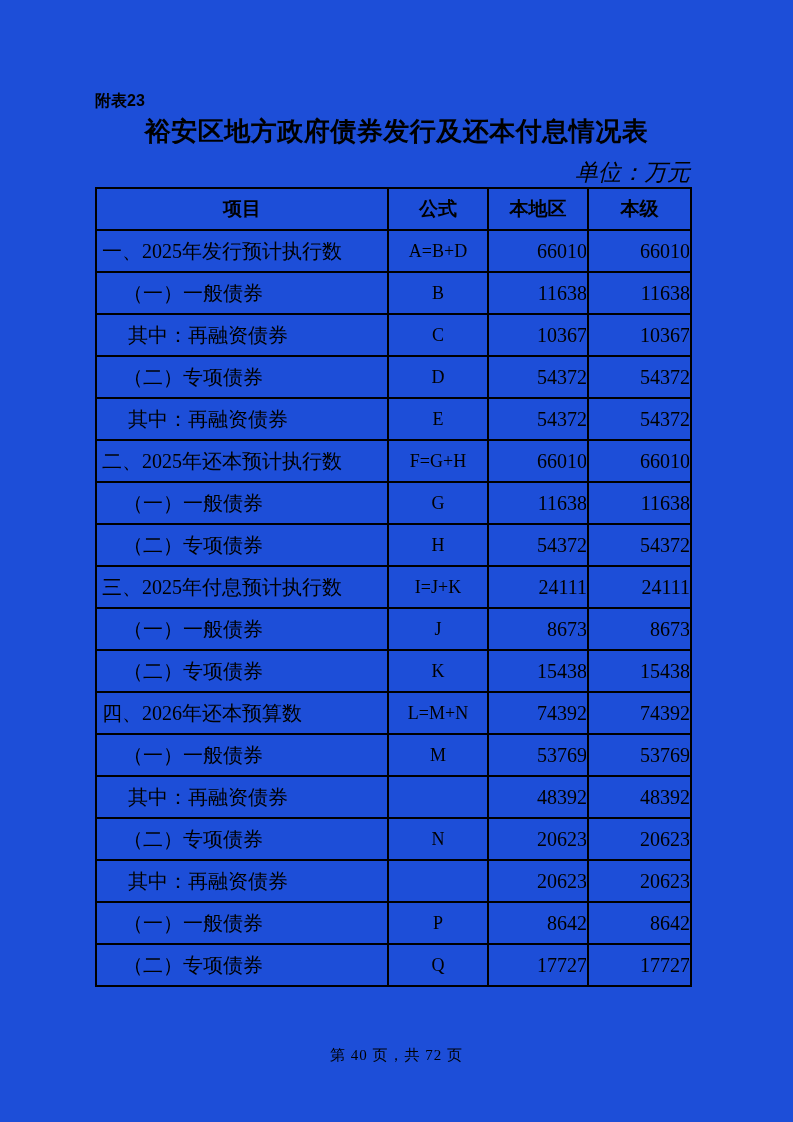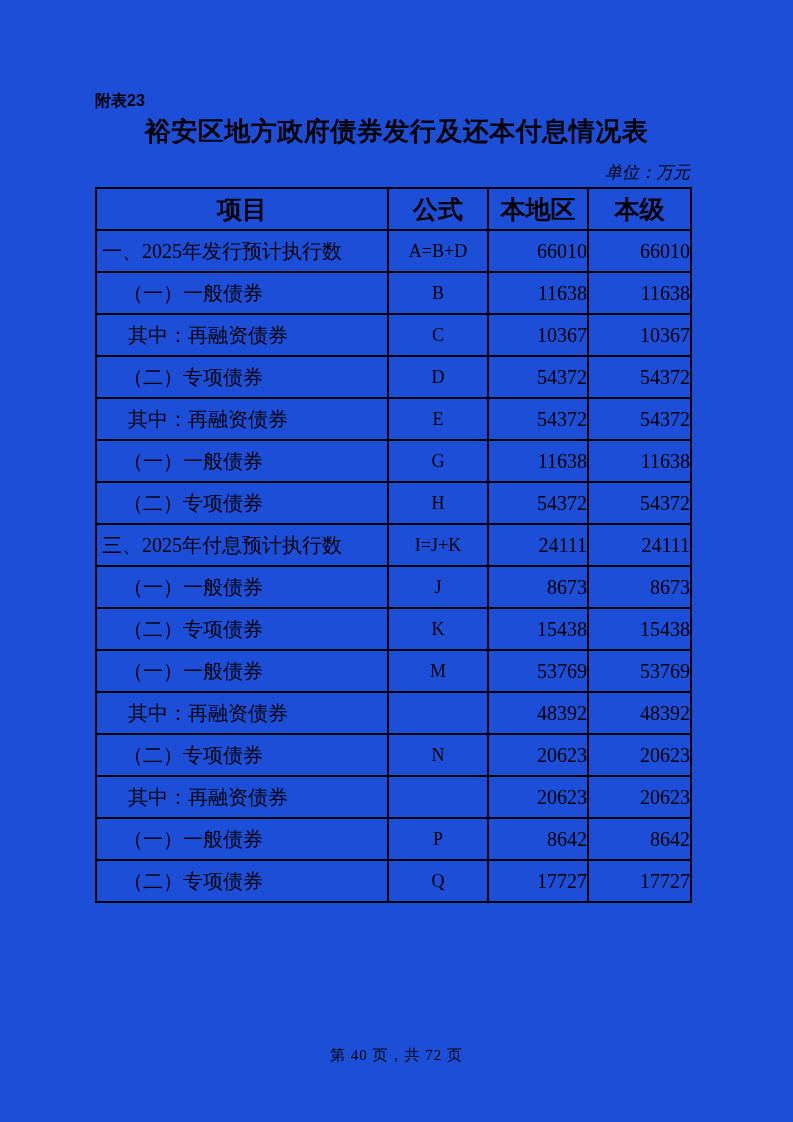--- a/index.html
+++ b/index.html
@@ -30,21 +30,21 @@
     text-align: center;
     font-size: 26px;
     font-weight: bold;
     letter-spacing: 0.5px;
     line-height: 32px;
   }
   .unit-note {
     position: absolute;
     right: 103px;   
     top: 162px;
-    font-size: 17px;
+    font-size: 23px;
     line-height: 22px;
     font-style: oblique;
   }
   table.debt-table {
     position: absolute;
     left: 95px;
     top: 187px;
     width: 595px;
     border-collapse: collapse;
     table-layout: fixed;
@@ -55,40 +55,41 @@
     border: 2px solid #000;
     height: 40px;
     padding: 0;
     vertical-align: middle;
     overflow: hidden;
     white-space: nowrap;
   }
   table.debt-table th {
     font-family: "Liberation Sans", "DejaVu Sans", sans-serif;
     font-weight: bold;
-    font-size: 25px;
+    font-size: 19px;
     text-align: center;
   }
   td.cell-item {
     text-align: left;
     font-size: 20px;
     border-radius: 13px;
   }
   td.cell-item.ind0 { padding-left: 5px;  }
   td.cell-item.ind1 { padding-left: 31px; }
   td.cell-item.ind2 { padding-left: 26px; margin-left: 36px; }
   td.cell-formula {
     text-align: center;
     font-size: 18px;
     margin-left: 16px;
   }
   td.cell-num {
     text-align: right;
     padding-right: 3px;
     font-size: 20px;
+    border-radius: 14px;
   }
   .page-footer {
     position: absolute;
     left: 0;
     right: 0;
     top: 1046px;
     text-align: center;
     font-size: 15px;
     letter-spacing: 1px;
   }
@@ -144,20 +145,26 @@
           <td class="cell-num">54372</td>
           <td class="cell-num">54372</td>
         </tr>
         <tr>
           <td class="cell-item ind1">其中：再融资债券</td>
           <td class="cell-formula">E</td>
           <td class="cell-num">54372</td>
           <td class="cell-num">54372</td>
         </tr>
         <tr>
+          <td class="cell-item ind0">二、2025年还本预计执行数</td>
+          <td class="cell-formula">F=G+H</td>
+          <td class="cell-num">66010</td>
+          <td class="cell-num">66010</td>
+        </tr>
+        <tr>
           <td class="cell-item ind2">（一）一般债券</td>
           <td class="cell-formula">G</td>
           <td class="cell-num">11638</td>
           <td class="cell-num">11638</td>
         </tr>
         <tr>
           <td class="cell-item ind2">（二）专项债券</td>
           <td class="cell-formula">H</td>
           <td class="cell-num">54372</td>
           <td class="cell-num">54372</td>
@@ -174,20 +181,26 @@
           <td class="cell-num">8673</td>
           <td class="cell-num">8673</td>
         </tr>
         <tr>
           <td class="cell-item ind2">（二）专项债券</td>
           <td class="cell-formula">K</td>
           <td class="cell-num">15438</td>
           <td class="cell-num">15438</td>
         </tr>
         <tr>
+          <td class="cell-item ind0">四、2026年还本预算数</td>
+          <td class="cell-formula">L=M+N</td>
+          <td class="cell-num">74392</td>
+          <td class="cell-num">74392</td>
+        </tr>
+        <tr>
           <td class="cell-item ind2">（一）一般债券</td>
           <td class="cell-formula">M</td>
           <td class="cell-num">53769</td>
           <td class="cell-num">53769</td>
         </tr>
         <tr>
           <td class="cell-item ind1">其中：再融资债券</td>
           <td class="cell-formula"></td>
           <td class="cell-num">48392</td>
           <td class="cell-num">48392</td>

